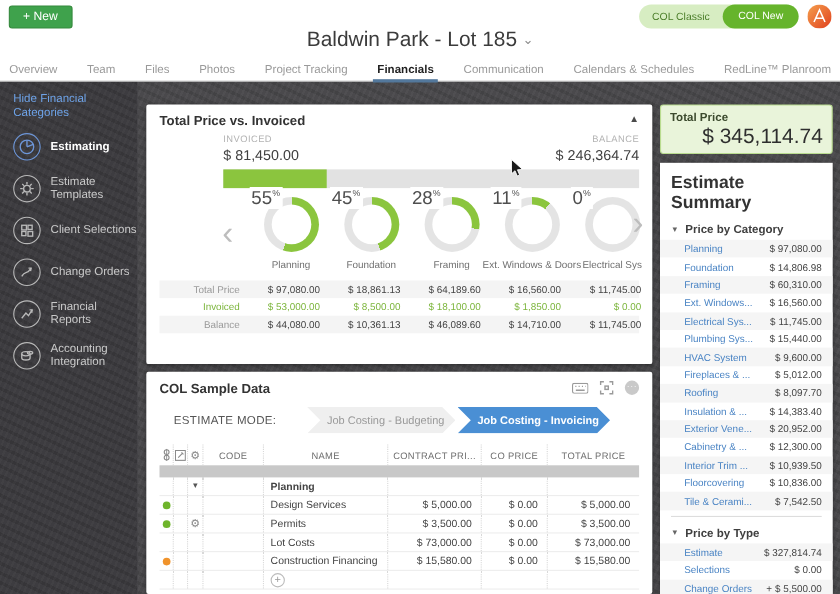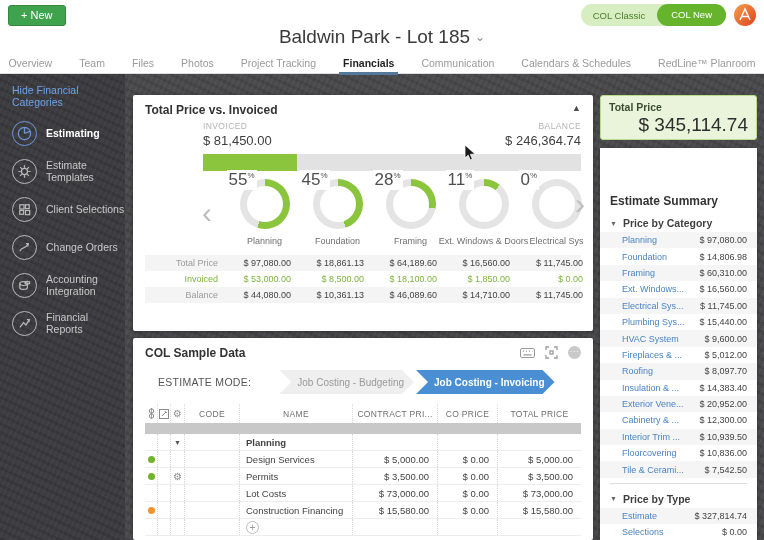--- a/index.html
+++ b/index.html
@@ -95,21 +95,21 @@
   .caret-cell { justify-content:center !important; color:#555; font-size:7px; cursor:pointer; }
   .gear-glyph { font-size:10px; color:#8a8a8a; margin:0 auto; cursor:pointer; }
   .group-name { font-weight:bold; }
   .plus-circ { width:13px; height:13px; border:1px solid #bbb; border-radius:50%; color:#999; font-size:10px; line-height:11px; text-align:center; margin-left:6px; cursor:pointer; }
 
   
   .total-box { position:absolute; left:475px; top:21px; width:157px; height:45px; background:#e9f4da; border:1px solid #b9dc8f; border-radius:3px; padding:5px 8px; }
   .total-box .tlabel { font-size:10.5px; font-weight:bold; color:#3c4a2e; }
   .total-box .tval { font-size:19px; color:#2e2e2e; text-align:right; margin-top:1px; }
   .summary { position:absolute; left:475px; top:74px; width:157px; height:392px; background:#fff; box-shadow:0 1px 4px rgba(0,0,0,.35); padding:10px 0 0; overflow:hidden; }
-  .sum-title { font-size:12px; font-weight:bold; color:#333; padding:0 10px;margin-top:36px; }
+  .sum-title { font-size:16px; font-weight:bold; color:#333; padding:0 10px; }
   .sec-head { display:flex; align-items:center; margin:9px 0 3px; padding:0 10px; cursor:pointer; }
   .sec-head .sc { font-size:7px; color:#666; margin-right:6px; }
   .sec-head .st { font-size:10.5px; font-weight:bold; color:#3f3f3f; }
   .srow { display:flex; justify-content:space-between; align-items:center; height:16.4px; padding:0 10px 0 22px; }
   .srow.stripe { background:#f5f5f5; }
   .srow .slabel { font-size:9px; color:#4a84c4; cursor:pointer; white-space:nowrap; overflow:hidden; }
   .srow .sval { font-size:9px; color:#434343; white-space:nowrap; }
   .sdivider { border-top:1px solid #ddd; margin:5px 10px; }
 
   
@@ -207,35 +207,35 @@
       <svg width="17" height="17" viewBox="0 0 18 18">
           <path d="M4 13 C7 7, 9 12, 13 5"></path>
           <path d="M10.5 5 L13 5 L12.5 8"></path>
         </svg>
     </span>
     <span class="lbl">Change Orders</span>
   </div>
   <div class="side-item">
     <span class="circ">
       <svg width="17" height="17" viewBox="0 0 18 18">
+          <path d="M4 13 L8 8 L10.5 10.5 L14 5"></path>
+          <path d="M11.5 5 L14 5 L13.6 7.8"></path>
+        </svg>
+    </span>
+    <span class="lbl">Financial Reports</span>
+  </div>
+  <div class="side-item">
+    <span class="circ">
+      <svg width="17" height="17" viewBox="0 0 18 18">
           <ellipse cx="8" cy="7" rx="4" ry="2"></ellipse>
           <path d="M4 7 V11 C4 12.1 5.8 13 8 13 C10.2 13 12 12.1 12 11 V7"></path>
           <ellipse cx="12" cy="6" rx="2.5" ry="1.3"></ellipse>
         </svg>
     </span>
     <span class="lbl">Accounting Integration</span>
-  </div>
-  <div class="side-item">
-    <span class="circ">
-      <svg width="17" height="17" viewBox="0 0 18 18">
-          <path d="M4 13 L8 8 L10.5 10.5 L14 5"></path>
-          <path d="M11.5 5 L14 5 L13.6 7.8"></path>
-        </svg>
-    </span>
-    <span class="lbl">Financial Reports</span>
   </div>
 </div>
 
 <div class="main">
 
   <div class="card card1">
     <div class="card-head">
       <span class="card-title">Total Price vs. Invoiced</span>
       <span class="collapse">▲</span>
     </div>

